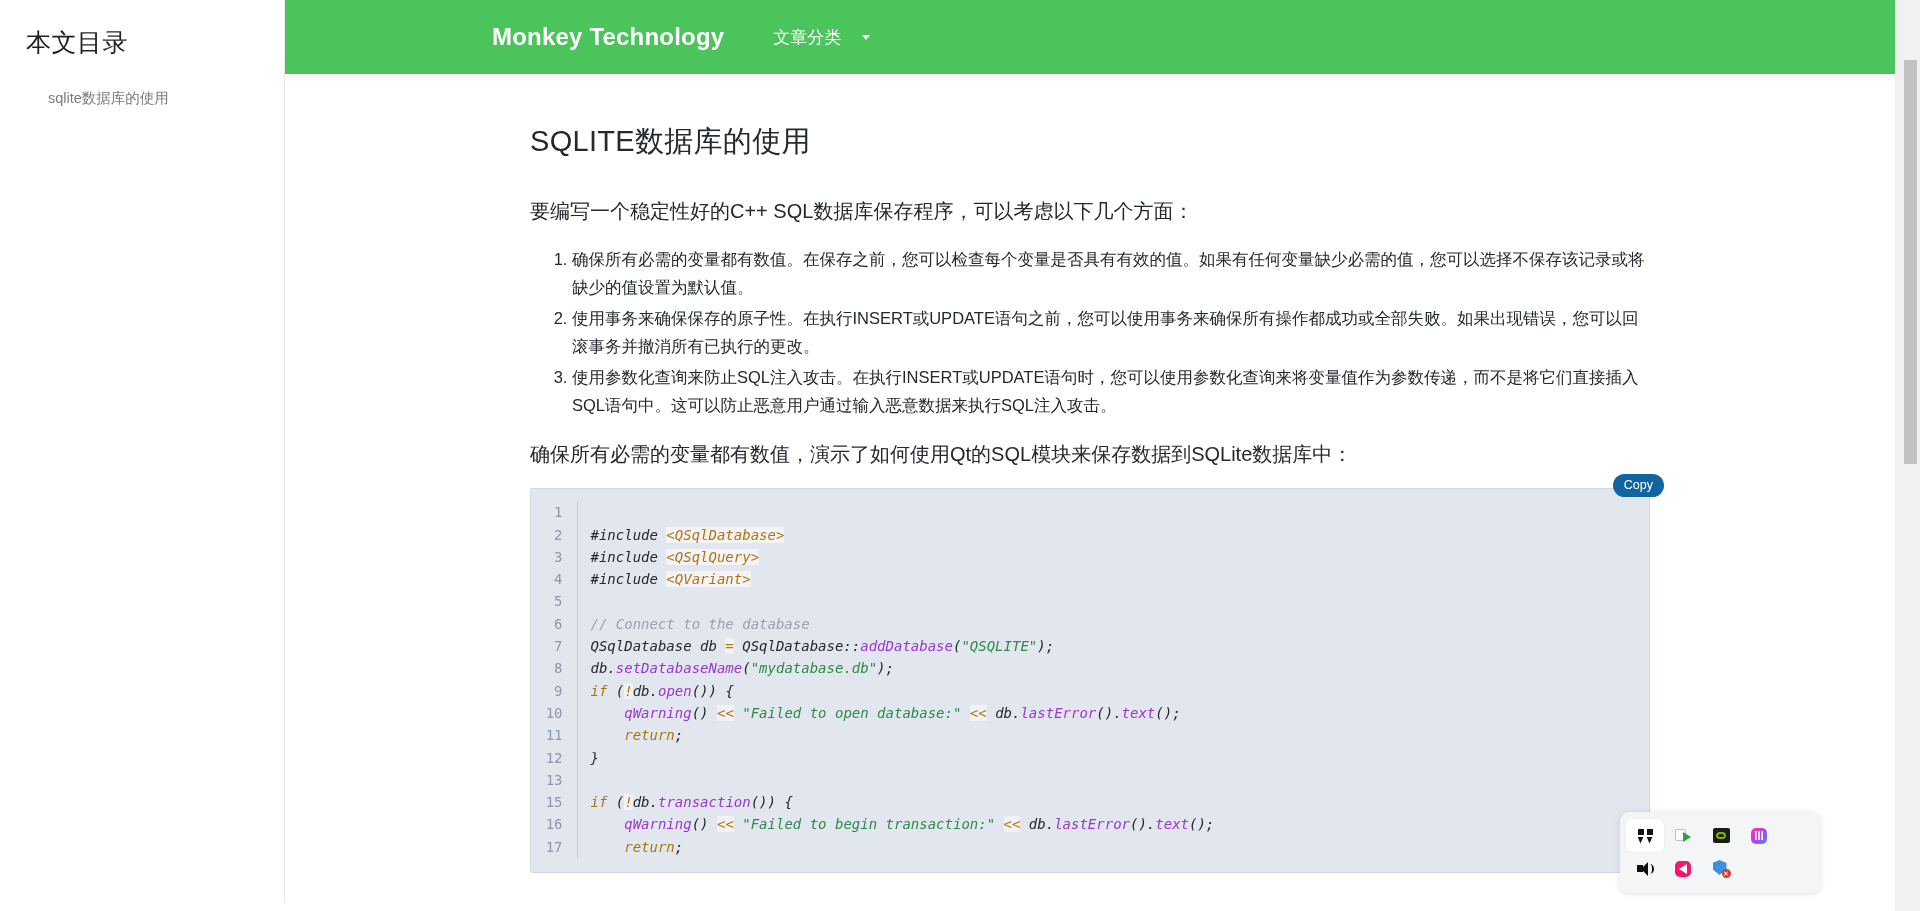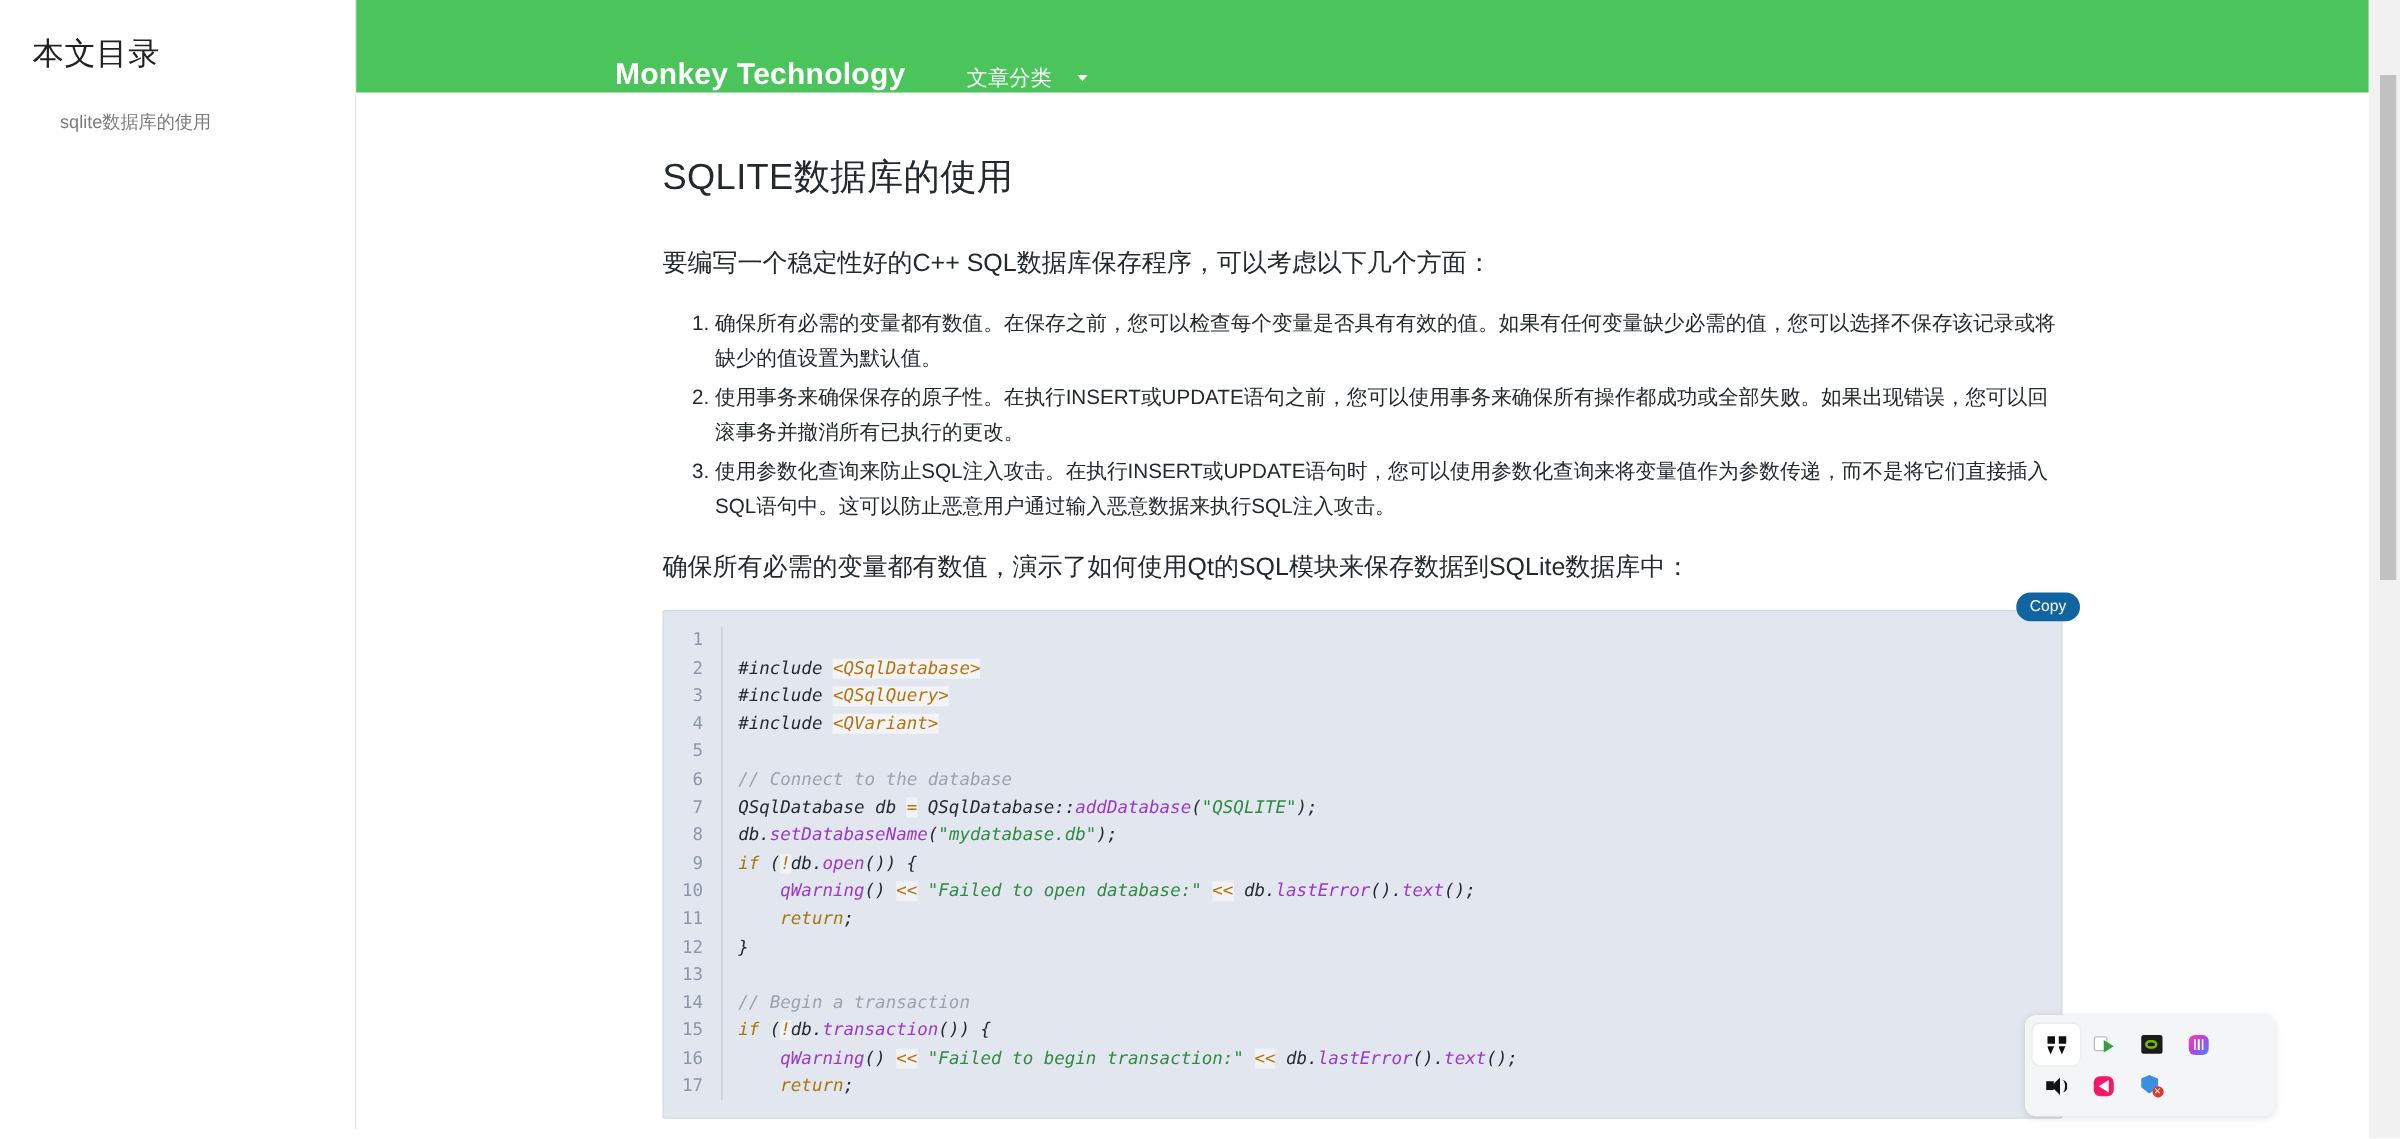--- a/index.html
+++ b/index.html
@@ -44,21 +44,21 @@
     line-height: 1.5;
   }
 
   
   .navbar {
     position: absolute;
     left: 285px; top: 0;
     width: 1610px; height: 74px;
     background: #4cc45c;
     display: flex;
-    align-items: flex-end;
+    align-items: center;
   }
   .brand {
     margin-left: 207px;
     font-size: 24px;
     font-weight: bold;
     color: #ffffff;
     letter-spacing: .2px;
     cursor: pointer;
     text-decoration: none;
   }
@@ -359,24 +359,20 @@
               </tr>
               <tr>
                 <td class="ln">12</td>
                 <td class="src"><span class="pl">}</span></td>
               </tr>
               <tr>
                 <td class="ln">13</td>
                 <td class="src"><span> </span></td>
               </tr>
               <tr>
-                <td class="ln">14</td>
-                <td class="src"><span class="cm">// Begin a transaction</span></td>
-              </tr>
-              <tr>
                 <td class="ln">15</td>
                 <td class="src"><span class="k">if</span><span class="pl"> (</span><span class="op">!</span><span class="pl">db.</span><span class="fn">transaction</span><span class="pl">()) {</span></td>
               </tr>
               <tr>
                 <td class="ln">16</td>
                 <td class="src"><span class="pl">    </span><span class="fn">qWarning</span><span class="pl">() </span><span class="op">&lt;&lt;</span><span class="pl"> </span><span class="st">"Failed to begin transaction:"</span><span class="pl"> </span><span class="op">&lt;&lt;</span><span class="pl"> db.</span><span class="fn">lastError</span><span class="pl">().</span><span class="fn">text</span><span class="pl">();</span></td>
               </tr>
               <tr>
                 <td class="ln">17</td>
                 <td class="src"><span class="pl">    </span><span class="k">return</span><span class="pl">;</span></td>

